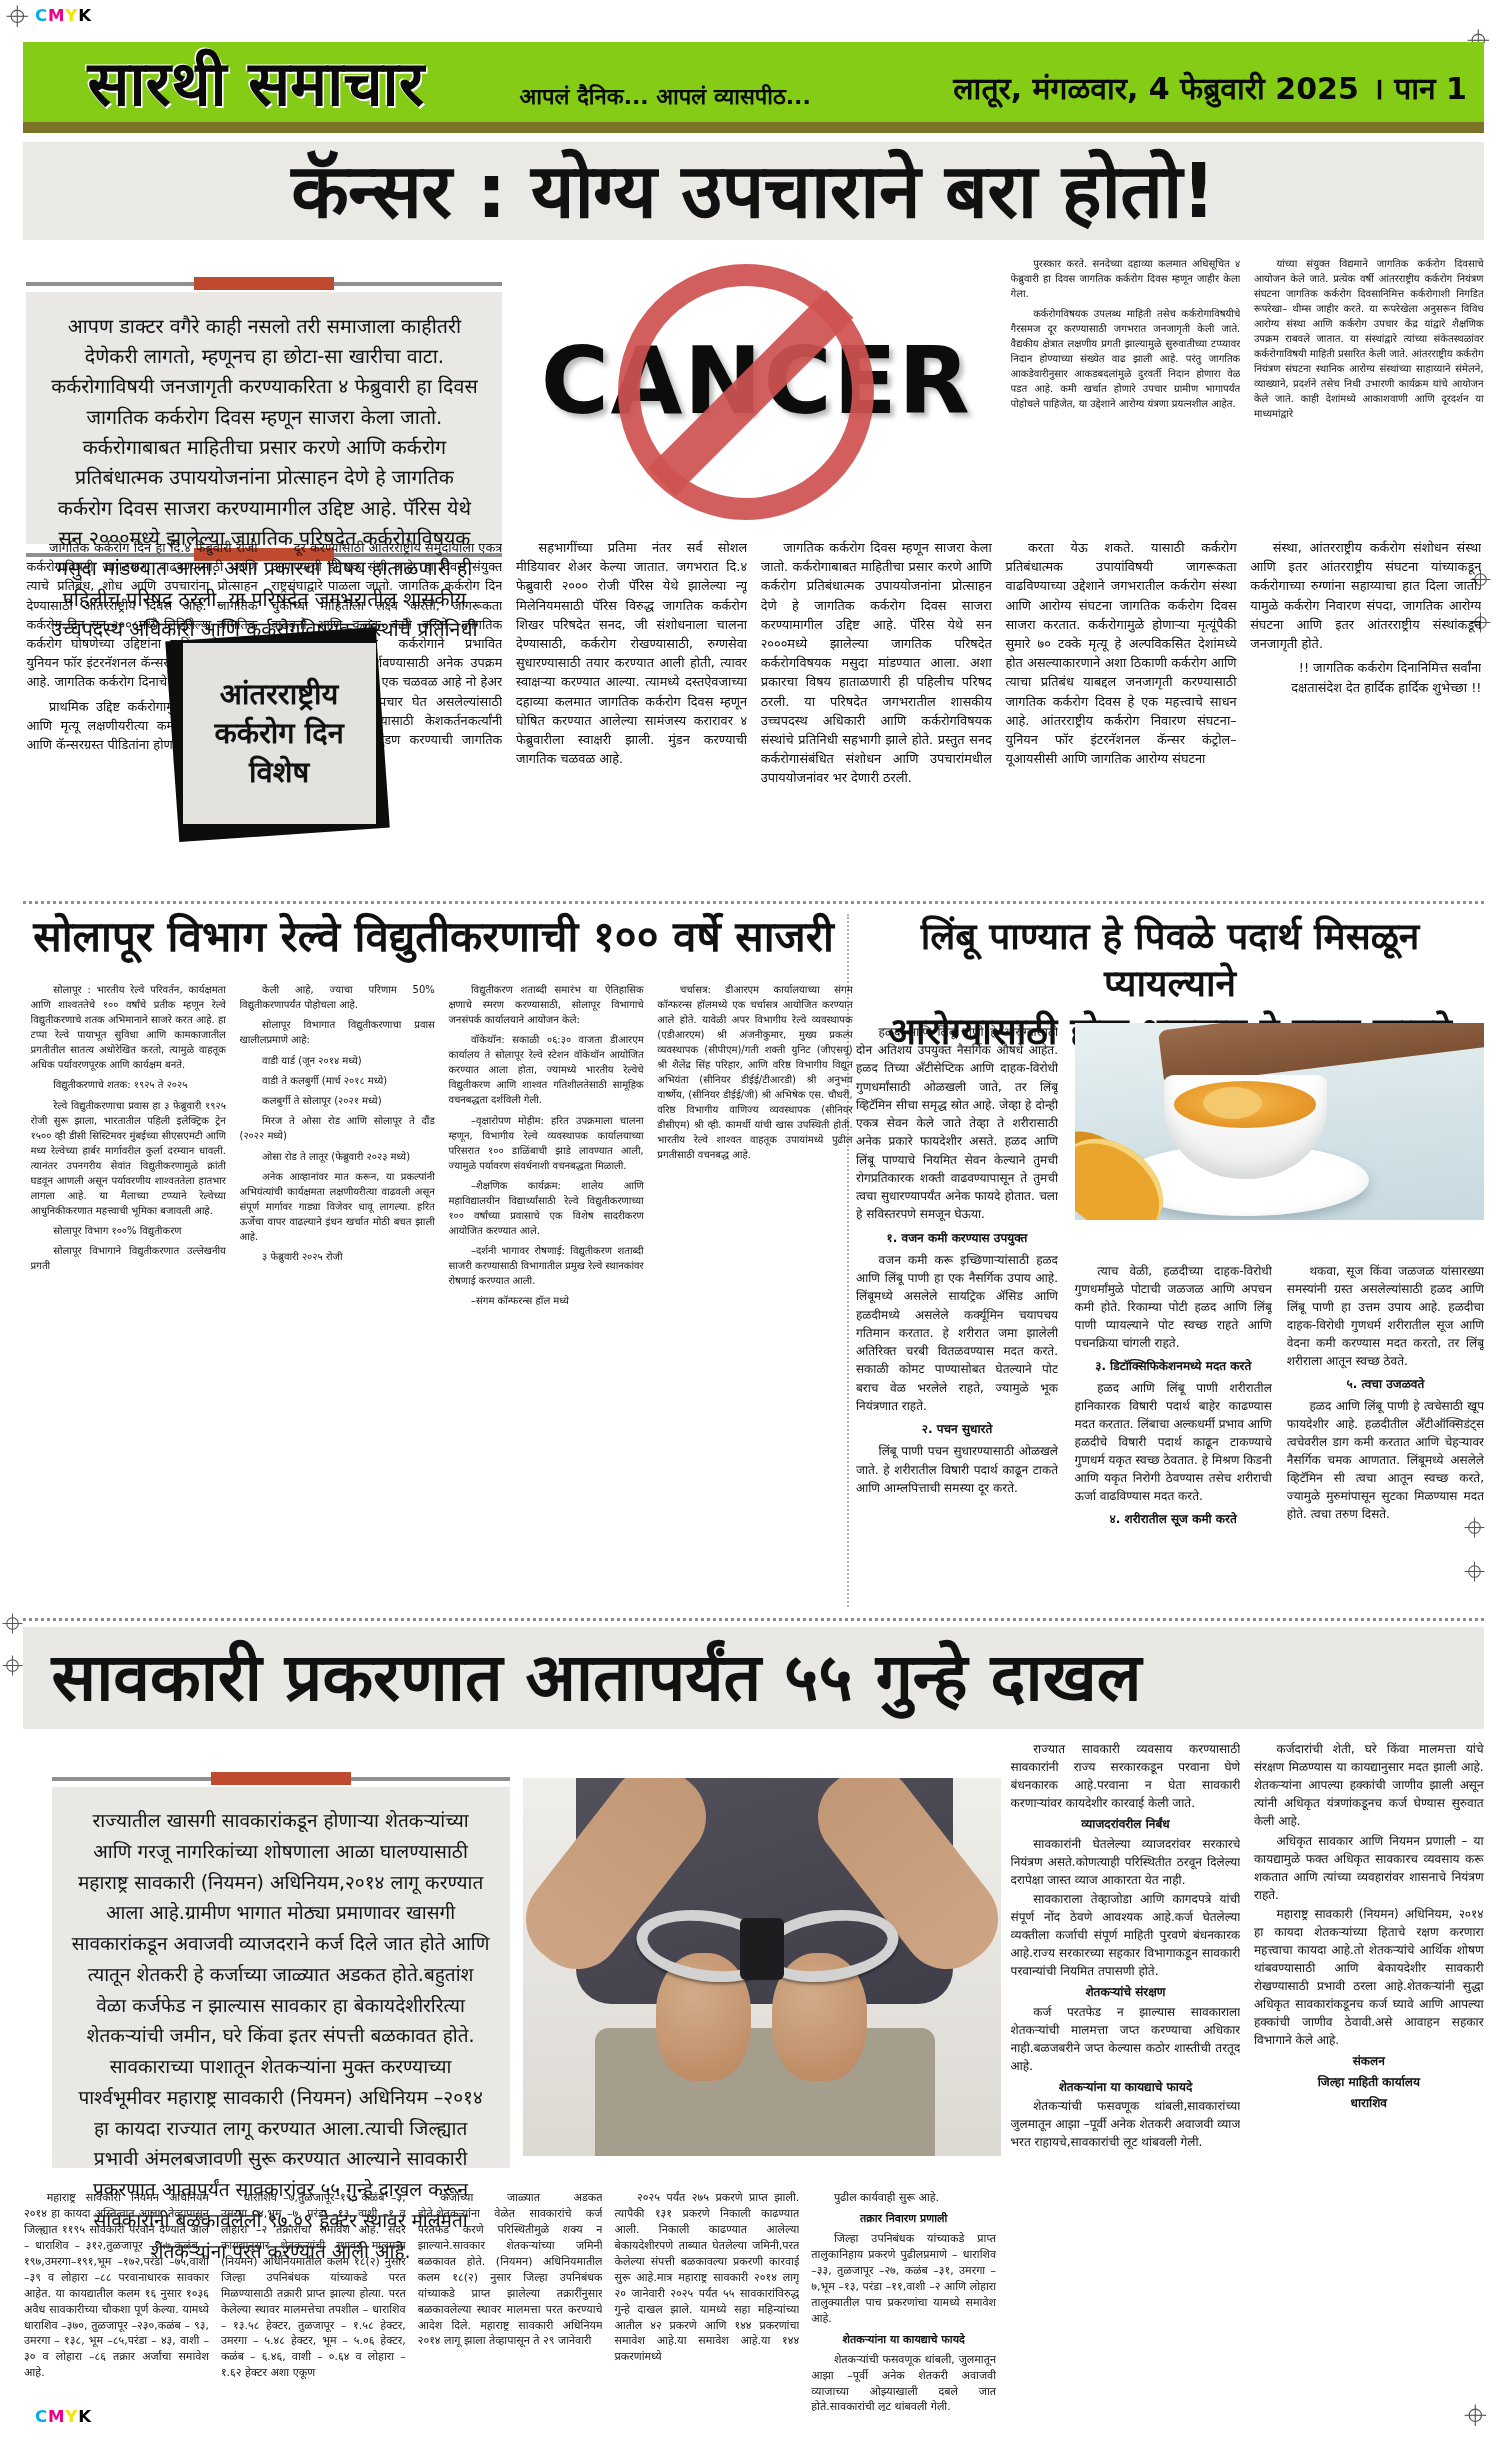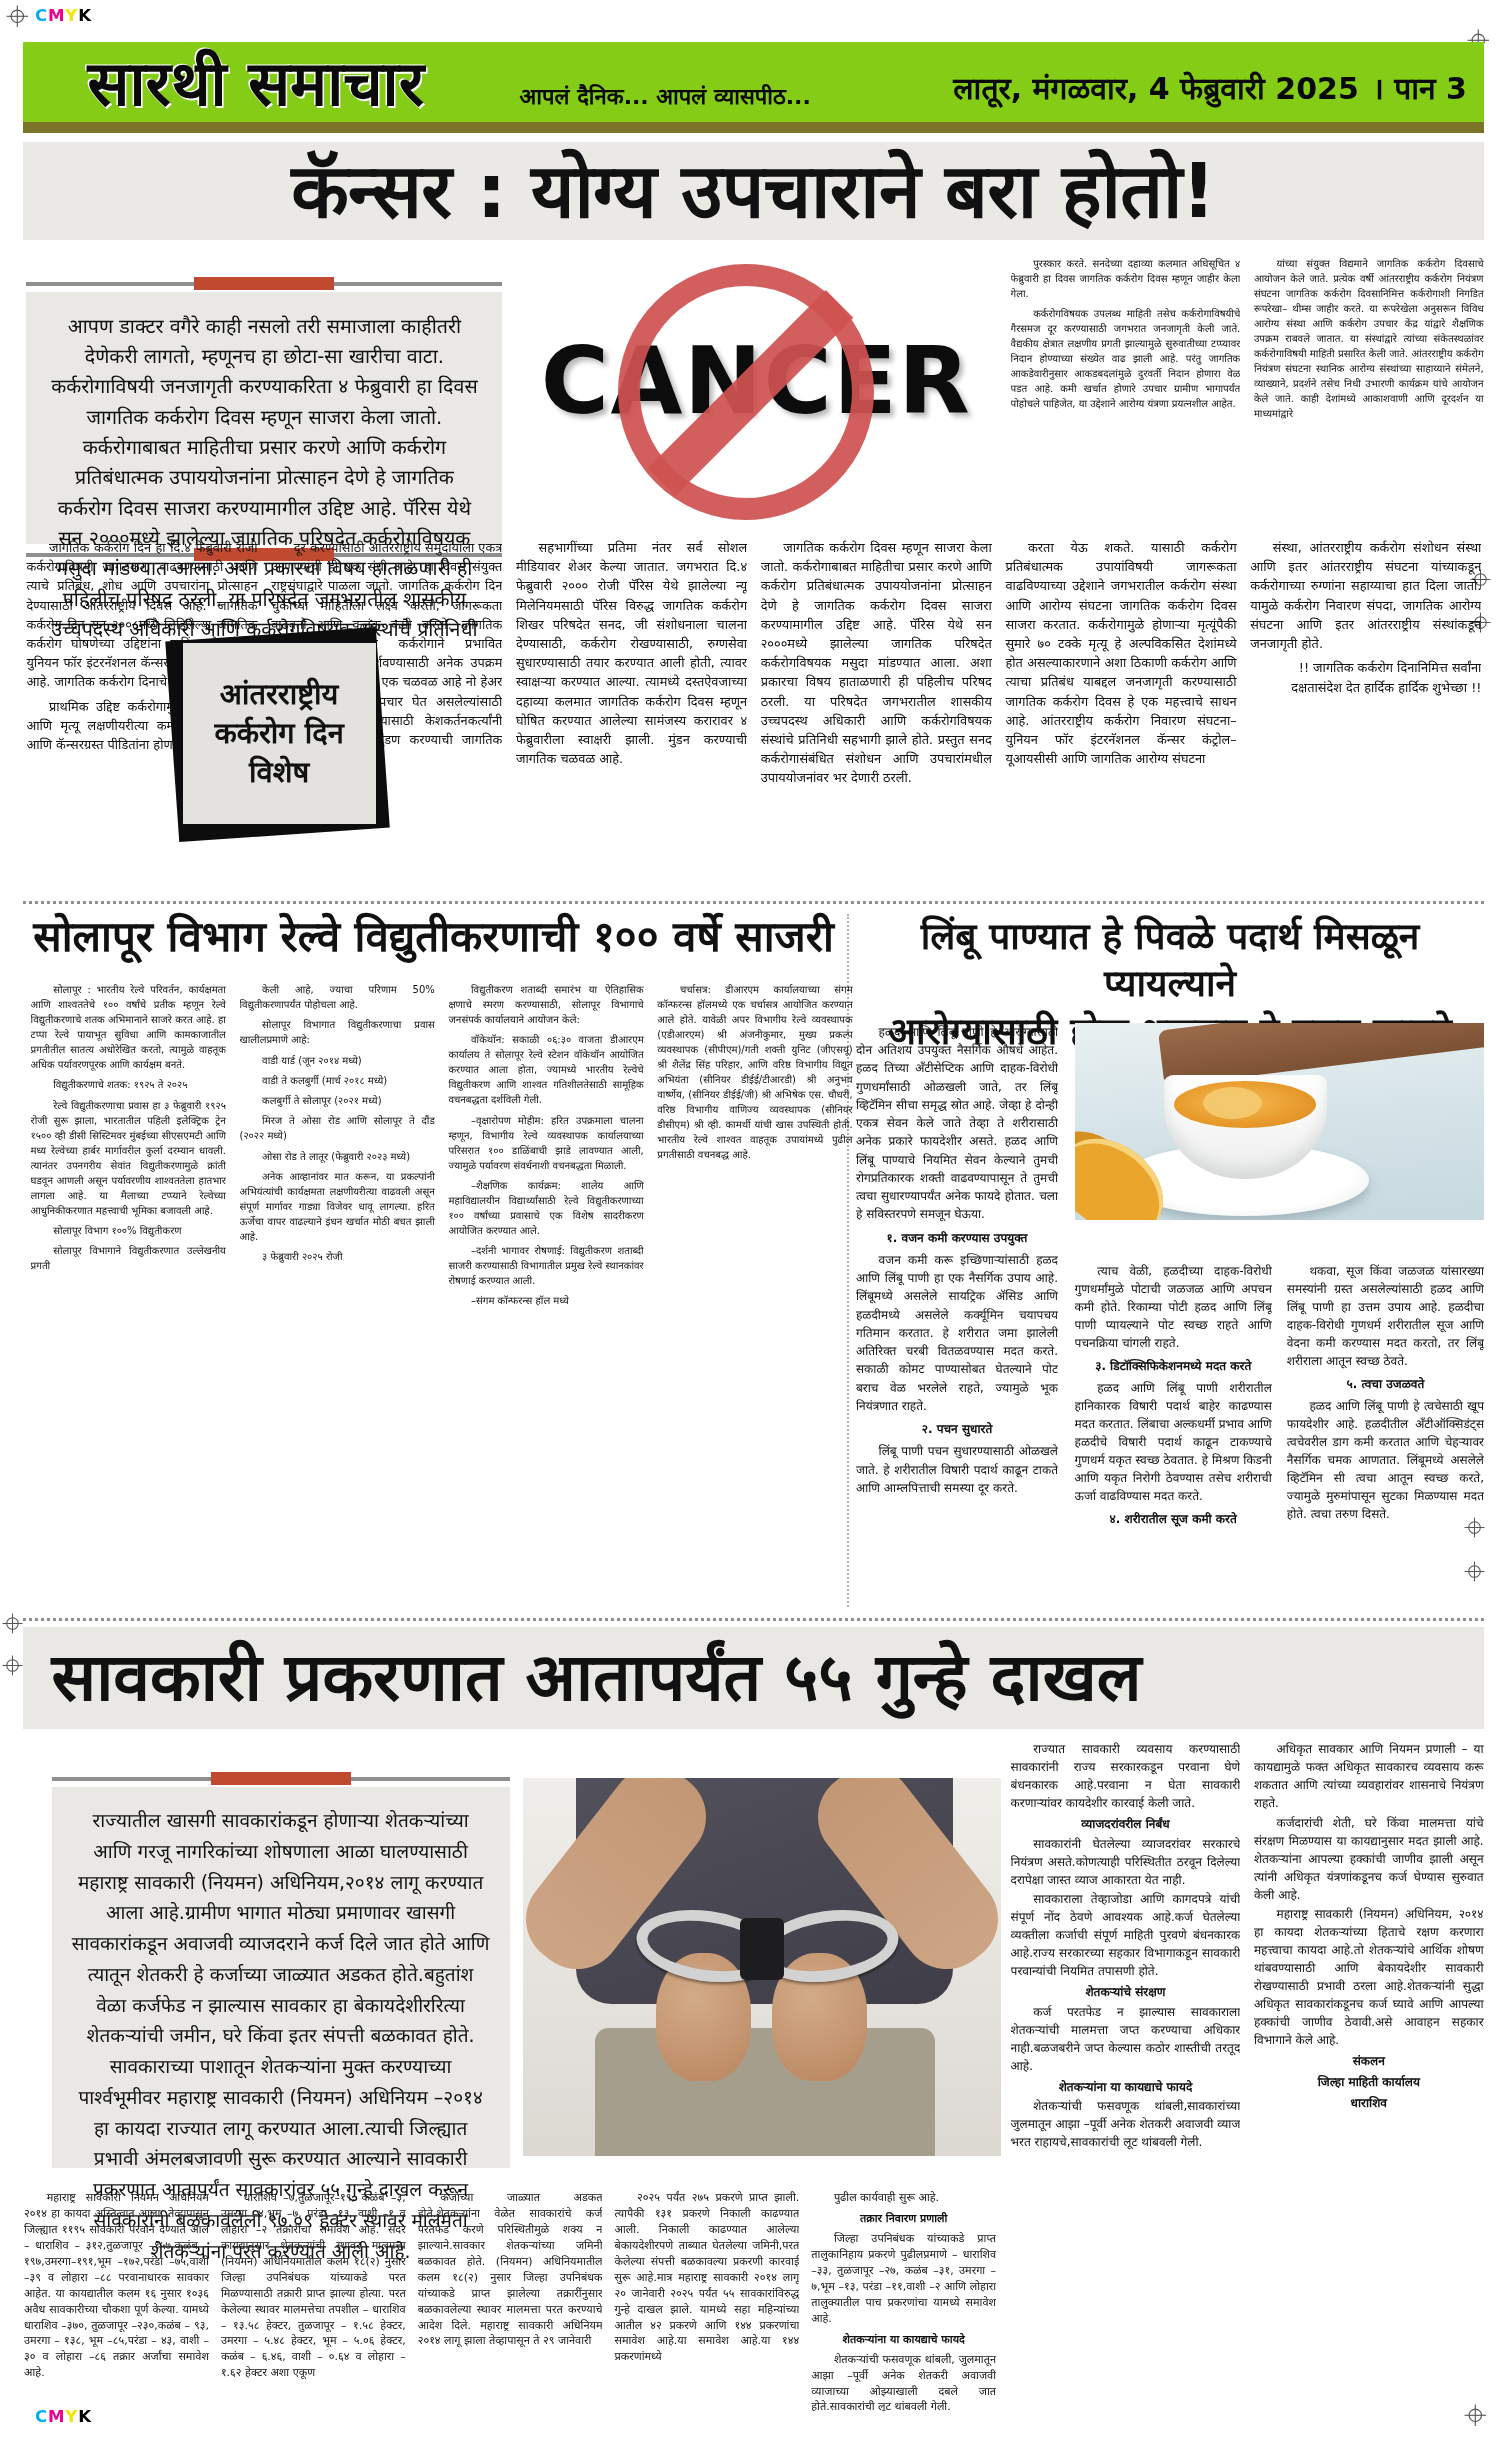--- a/index.html
+++ b/index.html
@@ -157,21 +157,21 @@
         <circle cx="20" cy="20" r="11" fill="none" stroke="#555" stroke-width="2"></circle>
         <line x1="20" y1="1" x2="20" y2="39" stroke="#555" stroke-width="2"></line>
         <line x1="1" y1="20" x2="39" y2="20" stroke="#555" stroke-width="2"></line>
       </svg>
   </div>
 
   <div class="abs header-band">
     <div class="masthead">सारथी समाचार</div>
     <div class="tagline">आपलं दैनिक... आपलं व्यासपीठ...</div>
     <div class="dateline">
-      <span>लातूर, मंगळवार, 4 फेब्रुवारी 2025</span><span class="pg">। पान 3</span>
+      <span>लातूर, मंगळवार, 4 फेब्रुवारी 2025</span><span class="pg">। पान 1</span>
     </div>
   </div>
   <div class="abs olive-bar"></div>
 
   <div class="abs hl-band">
     <h1>कॅन्सर : योग्य उपचाराने बरा होतो!</h1>
   </div>
 
   <div class="abs cancer-sec">
     <div class="fancy-hr" style="left:3.8px;top:27px;width:476px">
@@ -340,22 +340,22 @@
           <div class="para">राज्यात सावकारी व्यवसाय करण्यासाठी सावकारांनी राज्य सरकारकडून परवाना घेणे बंधनकारक आहे.परवाना न घेता सावकारी करणाऱ्यांवर कायदेशीर कारवाई केली जाते.</div>
           <div class="para bold">व्याजदरांवरील निर्बंध</div>
           <div class="para">सावकारांनी घेतलेल्या व्याजदरांवर सरकारचे नियंत्रण असते.कोणत्याही परिस्थितीत ठरवून दिलेल्या दरापेक्षा जास्त व्याज आकारता येत नाही.</div>
           <div class="para">सावकाराला तेव्हाजोडा आणि कागदपत्रे यांची संपूर्ण नोंद ठेवणे आवश्यक आहे.कर्ज घेतलेल्या व्यक्तीला कर्जाची संपूर्ण माहिती पुरवणे बंधनकारक आहे.राज्य सरकारच्या सहकार विभागाकडून सावकारी परवान्यांची नियमित तपासणी होते.</div>
           <div class="para bold">शेतकऱ्यांचे संरक्षण</div>
           <div class="para">कर्ज परतफेड न झाल्यास सावकाराला शेतकऱ्यांची मालमत्ता जप्त करण्याचा अधिकार नाही.बळजबरीने जप्त केल्यास कठोर शास्तीची तरतूद आहे.</div>
           <div class="para bold">शेतकऱ्यांना या कायद्याचे फायदे</div>
           <div class="para">शेतकऱ्यांची फसवणूक थांबली,सावकारांच्या जुलमातून आझा –पूर्वी अनेक शेतकरी अवाजवी व्याज भरत राहायचे,सावकारांची लूट थांबवली गेली.</div>
         </div>
         <div class="ncol">
+          <div class="para">कर्जदारांची शेती, घरे किंवा मालमत्ता यांचे संरक्षण मिळण्यास या कायद्यानुसार मदत झाली आहे. शेतकऱ्यांना आपल्या हक्कांची जाणीव झाली असून त्यांनी अधिकृत यंत्रणांकडूनच कर्ज घेण्यास सुरुवात केली आहे.</div>
           <div class="para">अधिकृत सावकार आणि नियमन प्रणाली – या कायद्यामुळे फक्त अधिकृत सावकारच व्यवसाय करू शकतात आणि त्यांच्या व्यवहारांवर शासनाचे नियंत्रण राहते.</div>
-          <div class="para">कर्जदारांची शेती, घरे किंवा मालमत्ता यांचे संरक्षण मिळण्यास या कायद्यानुसार मदत झाली आहे. शेतकऱ्यांना आपल्या हक्कांची जाणीव झाली असून त्यांनी अधिकृत यंत्रणांकडूनच कर्ज घेण्यास सुरुवात केली आहे.</div>
           <div class="para">महाराष्ट्र सावकारी (नियमन) अधिनियम, २०१४ हा कायदा शेतकऱ्यांच्या हिताचे रक्षण करणारा महत्त्वाचा कायदा आहे.तो शेतकऱ्यांचे आर्थिक शोषण थांबवण्यासाठी आणि बेकायदेशीर सावकारी रोखण्यासाठी प्रभावी ठरला आहे.शेतकऱ्यांनी सुद्धा अधिकृत सावकारांकडूनच कर्ज घ्यावे आणि आपल्या हक्कांची जाणीव ठेवावी.असे आवाहन सहकार विभागाने केले आहे.</div>
           <div class="para bold">संकलन</div>
           <div class="para bold">जिल्हा माहिती कार्यालय</div>
           <div class="para bold">धाराशिव</div>
         </div>
       </div>
     <div class="sav-bottom cols">
         <div class="ncol">
           <div class="para">महाराष्ट्र सावकारी नियमन अधिनियम २०१४ हा कायदा अस्तित्वात आला, तेव्हापासून जिल्ह्यात ११९५ सावकारी परवाने देण्यात आले – धाराशिव – ३१२,तुळजापूर –१५७,कळंब – १९७,उमरगा–१९१,भूम –१७२,परंडा –७५,वाशी –३९ व लोहारा –८८ परवानाधारक सावकार आहेत. या कायद्यातील कलम १६ नुसार १०३६ अवैध सावकारीच्या चौकशा पूर्ण केल्या. यामध्ये धाराशिव –३७०, तुळजापूर –२३०,कळंब – ९३, उमरगा – १३८, भूम –८५,परंडा – ४३, वाशी –३० व लोहारा –८६ तक्रार अर्जांचा समावेश आहे.</div>
         </div>

